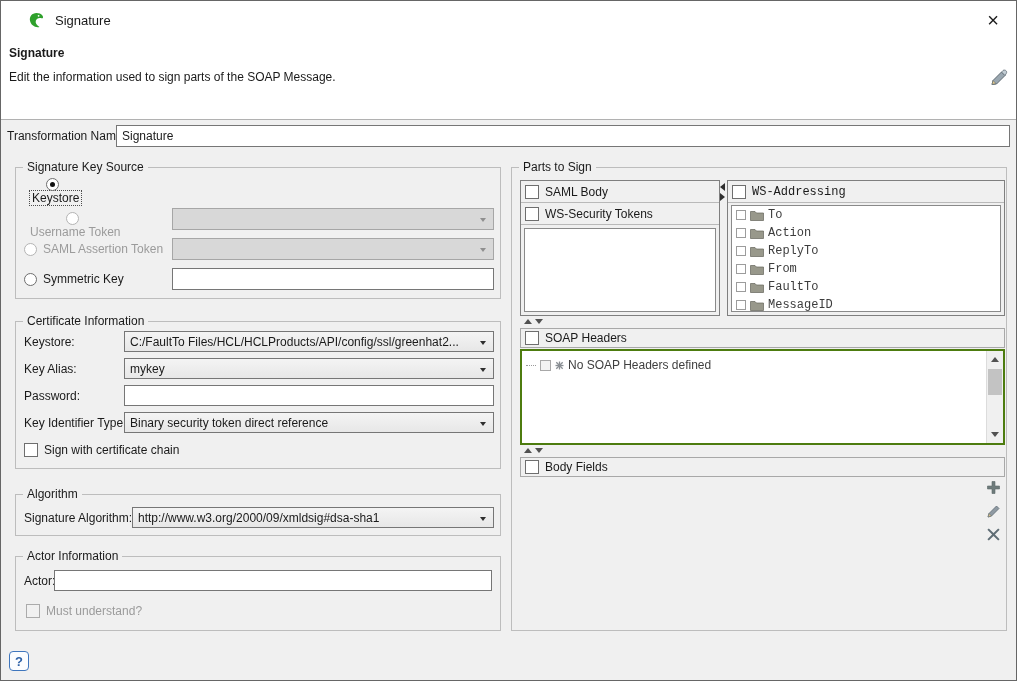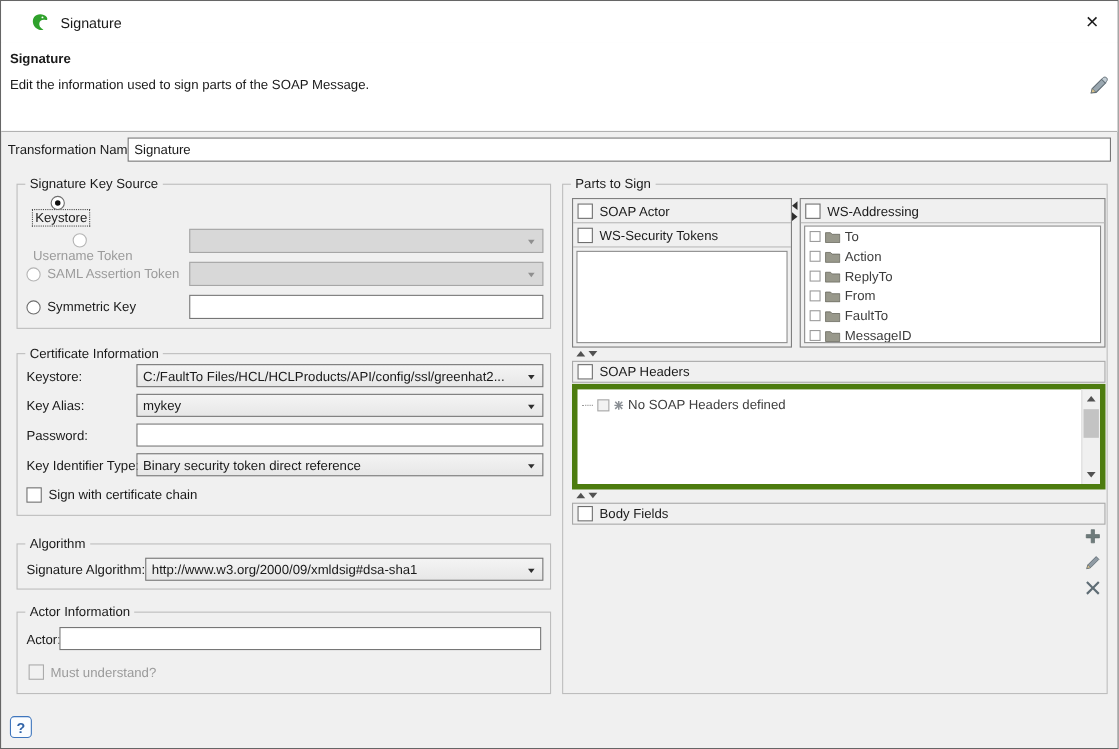--- a/index.html
+++ b/index.html
@@ -42,21 +42,21 @@
   .cbx.dis { border-color:#ababab; background:#f1f1f1; }
   .cl { margin-left:6px; }
 
   
   .pane { position:absolute; border:1px solid #7f7f7f; background:#f0f0f0; display:flex; flex-direction:column; }
   .prow { height:22px; display:flex; align-items:center; padding-left:4px; border-bottom:1px solid #b9b9b9; flex:none; }
   .plist { flex:1; margin:3px; background:#fff; border:1px solid #8a8a8a; overflow:hidden; }
   .ws-item { height:18px; display:flex; align-items:center; gap:4px; padding-left:4px; color:#3c3c3c; }
   .icbx { width:10px; height:10px; border:1px solid #9c9c9c; background:#fff; flex:none; }
   .secrow { position:absolute; height:20px; display:flex; align-items:center; padding-left:4px; background:#f0f0f0; border:1px solid #a8a8a8; }
-  .tree-panel { position:absolute; background:#fff; border:5px solid #4d7c0f; }
+  .tree-panel { position:absolute; background:#fff; border:2px solid #4d7c0f; }
   .tree-row { position:absolute; left:4px; top:7px; display:flex; align-items:center; gap:4px; color:#3f3f3f; }
   .tdash { width:10px; border-top:1px dotted #9a9a9a; }
   .tree-cbx { width:11px; height:11px; border:1px solid #a8a8a8; background:#f2f2f2; flex:none; }
   .sbar { position:absolute; right:0; top:0; width:17px; height:100%; background:#f0f0f0; border-left:1px solid #dcdcdc; }
   .sb-up,.sb-down { position:absolute; left:0; width:16px; height:17px; display:flex; align-items:center; justify-content:center; cursor:pointer; }
   .sb-up { top:0; } .sb-down { bottom:0; }
   .tri-u { border-left:4px solid transparent; border-right:4px solid transparent; border-bottom:5px solid #515151; }
   .tri-d { border-left:4px solid transparent; border-right:4px solid transparent; border-top:5px solid #515151; }
   .sb-thumb { position:absolute; left:1px; top:18px; width:14px; height:26px; background:#c3c3c3; cursor:pointer; }
   .tbl { position:absolute; border:1px solid #8a8a8a; background:#fff; display:flex; flex-direction:column; }
@@ -171,35 +171,35 @@
       <span class="cl dis-text">Must understand?</span>
     </div>
   </div>
 
   <div class="grp" style="left:510px; top:166px; width:496px; height:464px;">
     <span class="grp-title">Parts to Sign</span>
 
     <div class="pane" style="left:8px; top:12px; width:200px; height:136px;">
       <div class="prow">
         <span class="cbx"></span>
-        <span class="cl">SOAP Actor</span>
+        <span class="cl">SAML Body</span>
       </div>
       <div class="prow">
         <span class="cbx"></span>
         <span class="cl">WS-Security Tokens</span>
       </div>
       <div class="plist"></div>
     </div>
 
     <div class="vsplit" style="left:208px; top:15px;">
       <span class="tri-l"></span>
       <span class="tri-r"></span>
     </div>
 
-    <div class="pane" style="left:215px; top:12px; width:278px; height:136px;">
+    <div class="pane" style="left:215px; top:12px; width:278px; height:136px;font-family:Liberation Mono, monospace;">
       <div class="prow">
         <span class="cbx"></span>
         <span class="cl">WS-Addressing</span>
       </div>
       <div class="plist" style="margin:2px 3px 3px;">
         <div class="ws-item">
           <span class="icbx"></span>
           <span style="line-height:0;"><svg width="14" height="11" viewBox="0 0 14 11">
                 <path d="M0.5 1.5 L5 1.5 L6.5 3 L13.5 3 L13.5 10.5 L0.5 10.5 Z" fill="#98988b" stroke="#64645a" stroke-width="0.7"></path>
               </svg></span>

